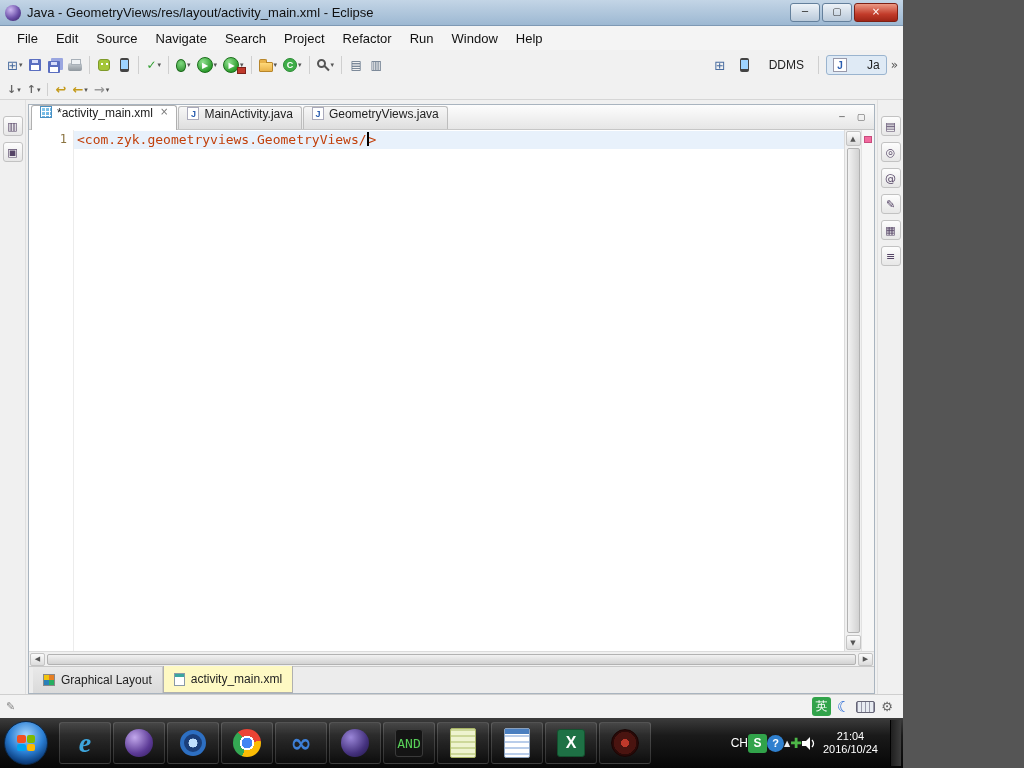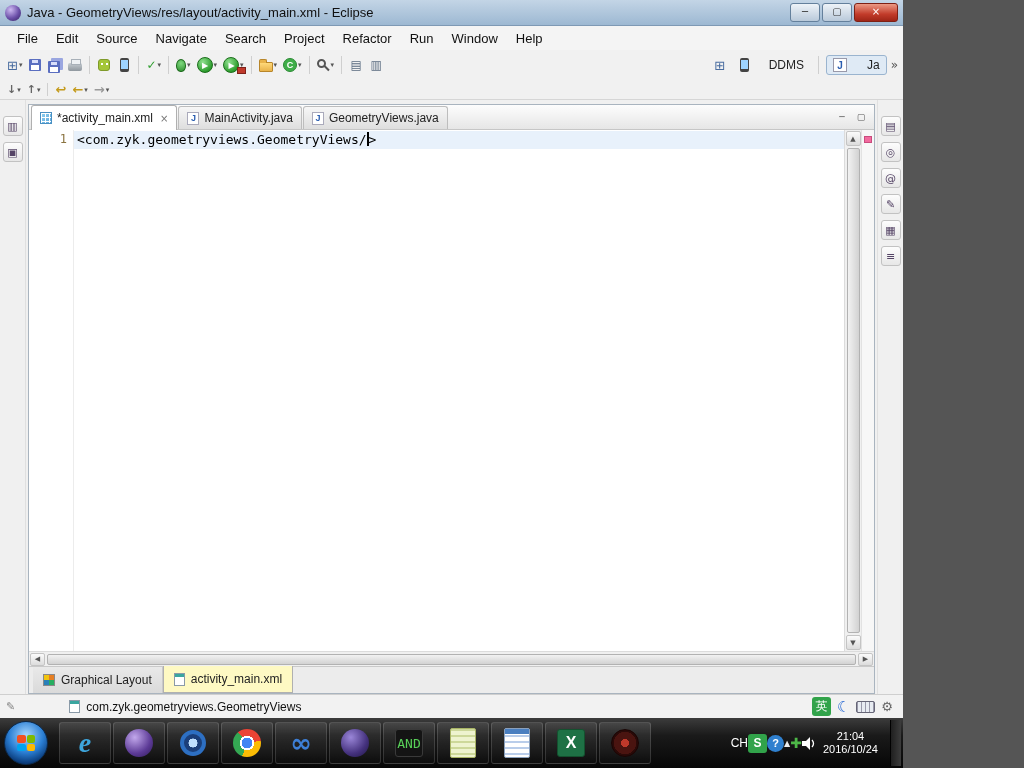--- a/index.html
+++ b/index.html
@@ -72,32 +72,32 @@
   .ltrim,.rtrim{width:26px;flex:0 0 auto;display:flex;flex-direction:column;align-items:center;gap:6px;padding-top:16px}
   .ltrim{border-right:1px solid #e0e0e0}
   .rtrim{border-left:1px solid #e0e0e0}
   .trim-btn{width:20px;height:20px;border:1px solid #c2c2c2;border-radius:3px;background:linear-gradient(#fdfdfd,#e7e7e7);display:flex;align-items:center;justify-content:center;font-size:11px;color:#546}
 
   .editor-col{flex:1;display:flex;flex-direction:column;min-width:0;padding:4px 2px 0 2px}
   .editor-stack{flex:1;display:flex;flex-direction:column;min-height:0;border:1px solid #a9b4bf;background:#fff}
 
   
   .tabrow{height:25px;background:linear-gradient(#fdfdfd,#e6e6e6);border-bottom:1px solid #c6c6c6;display:flex;align-items:flex-end;padding-left:2px;flex:0 0 auto}
-  .etab{height:23px;display:flex;align-items:center;gap:5px;padding:0 8px;font-size:12px;color:#222;border:1px solid #bdbdbd;border-bottom:none;border-radius:3px 3px 0 0;background:linear-gradient(#f7f7f7,#dedede);margin-right:1px;white-space:nowrap}
+  .etab{height:23px;display:flex;align-items:flex-start;gap:5px;padding:0 8px;font-size:12px;color:#222;border:1px solid #bdbdbd;border-bottom:none;border-radius:3px 3px 0 0;background:linear-gradient(#f7f7f7,#dedede);margin-right:1px;white-space:nowrap}
   .etab.active{background:#fff;height:25px;margin-bottom:-1px;border-color:#b0b0b0}
   .tab-close{font-size:10px;color:#777;margin-left:2px}
   .tab-actions{margin-left:auto;align-self:center;display:flex;gap:3px;padding-right:5px}
   .tab-actions .tb{height:16px;min-width:16px;font-size:9px;color:#555}
 
   
   .editor{flex:1;display:flex;min-height:0;position:relative;font-family:"DejaVu Sans Mono","Liberation Mono",monospace}
   .ruler{width:13px;background:#fff;flex:0 0 auto}
   .lnums{width:32px;flex:0 0 auto;background:#fff;color:#8a7340;font-size:12px;text-align:right;padding:2px 6px 0 0;border-right:1px solid #ececec}
   .code-pane{flex:1;min-width:0;padding-top:1px;font-size:13px}
-  .codeline{height:18px;line-height:18px;padding-left:3px;white-space:pre;color:#000000}
+  .codeline{height:18px;line-height:18px;padding-left:3px;white-space:pre;color:#c2410c}
   .codeline.current{background:#e8f1fb}
   .caret{display:inline-block;width:2px;height:14px;background:#000;vertical-align:-2px}
   .vscroll{width:17px;flex:0 0 auto;background:#f0f0f0;border-left:1px solid #dcdcdc;display:flex;flex-direction:column;align-items:center;font-size:7px;color:#555}
   .vbtn{height:15px;width:15px;margin:1px 0;border:1px solid #c4c4c4;border-radius:2px;background:linear-gradient(#fbfbfb,#dcdcdc);display:flex;align-items:center;justify-content:center}
   .vthumb{flex:1;width:13px;margin:1px 0;border:1px solid #b2b2b2;border-radius:2px;background:linear-gradient(90deg,#f2f2f2,#d2d2d2)}
   .overview{width:13px;flex:0 0 auto;background:#f7f7f7;border-left:1px solid #e2e2e2;position:relative}
   .ov-marker{position:absolute;top:6px;left:2px;width:8px;height:7px;background:#f26a9e;border:1px solid #c94b7e}
 
   .hscroll{height:15px;flex:0 0 auto;background:#f0f0f0;border-top:1px solid #dcdcdc;display:flex;align-items:center;font-size:7px;color:#555}
   .hbtn{width:15px;height:13px;margin:0 1px;border:1px solid #c4c4c4;border-radius:2px;background:linear-gradient(#fbfbfb,#dcdcdc);display:flex;align-items:center;justify-content:center}
@@ -352,24 +352,20 @@
       <span class="trim-btn at g">@</span>
       <span class="trim-btn g">✎</span>
       <span class="trim-btn g">▦</span>
       <span class="trim-btn g">≡</span>
     </div>
 
   </div>
 
   <div class="statusbar">
     <span class="sb-left-ico g">✎</span>
-    <span class="sb-main">
-      <span class="ic-xmlfile"></span>
-      <span>com.zyk.geometryviews.GeometryViews</span>
-    </span>
     <span class="ime">
       <span class="ime-badge">英</span>
       <span class="ime-moon g">☾</span>
       <span class="ime-kbd"></span>
       <span class="ime-wrench g">⚙</span>
     </span>
   </div>
 
   <div class="taskbar">
     <span class="orb">

